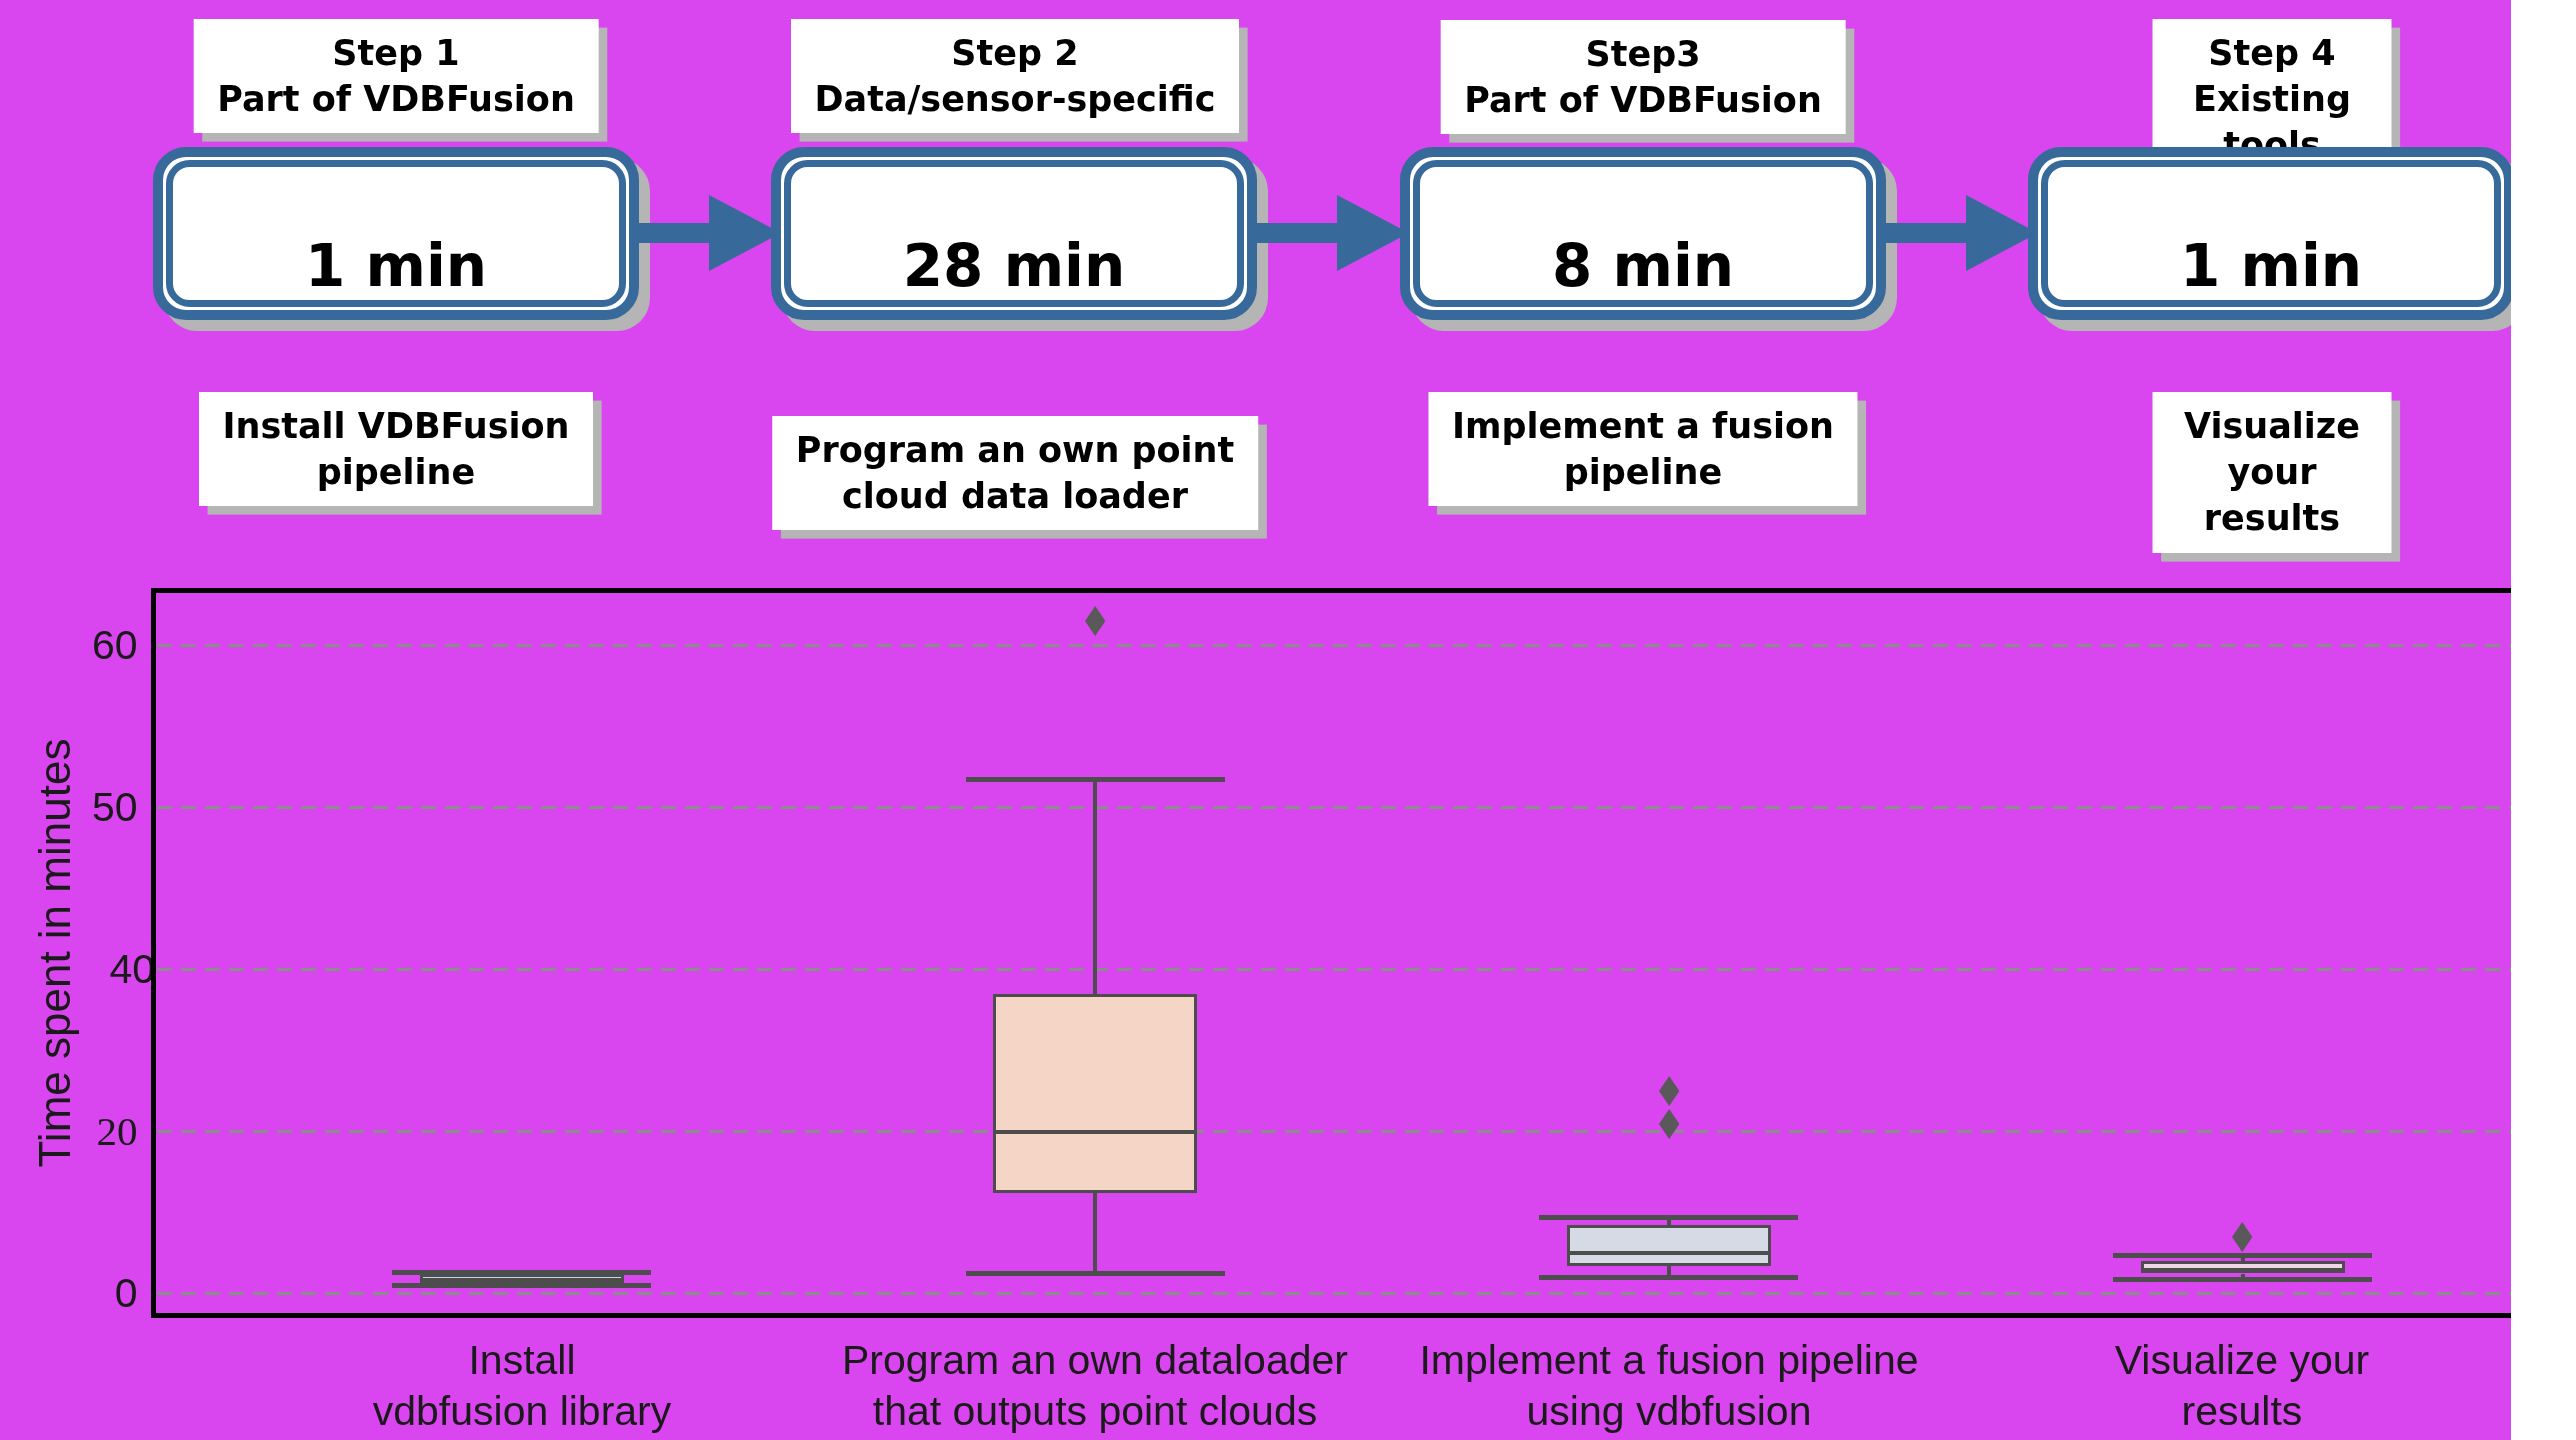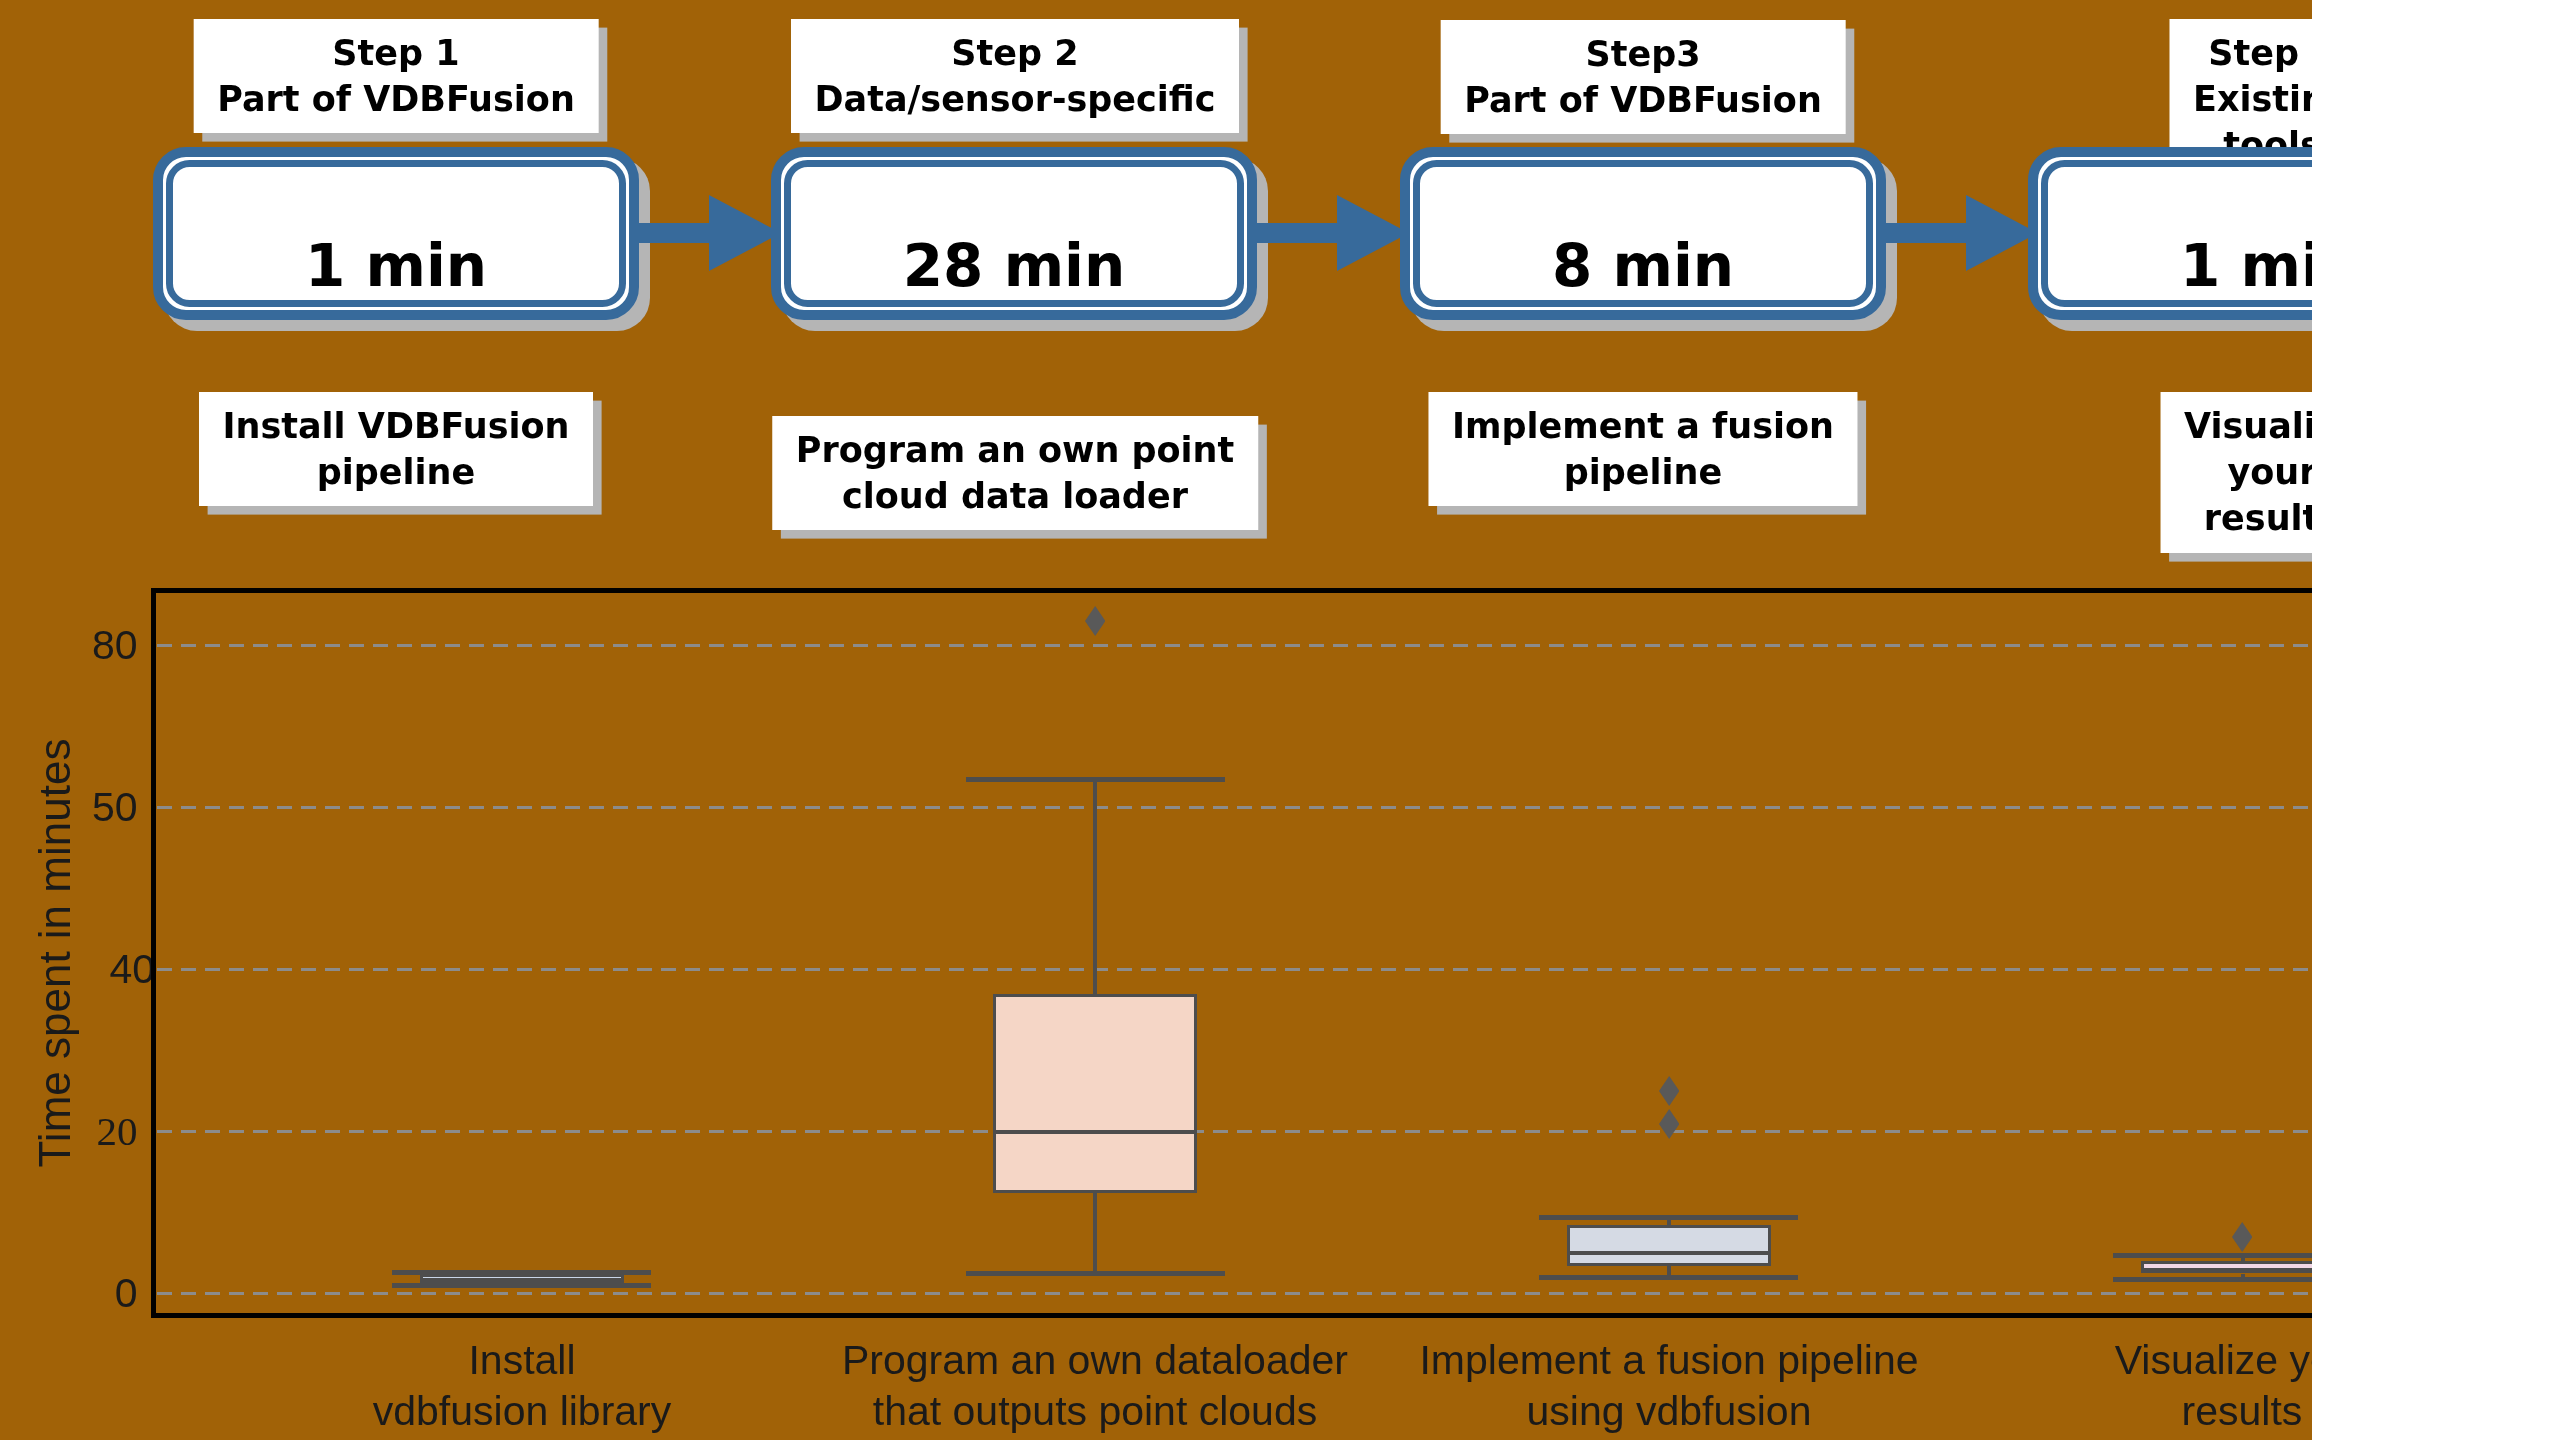--- a/index.html
+++ b/index.html
@@ -1,20 +1,20 @@
 <!DOCTYPE html>
 <html style="font-size:12.6px"><head>
 <meta charset="utf-8">
 <style>
   html, body { margin: 0; padding: 0; background: #ffffff; }
   #stage {
     position: relative;
-    width: 2312px;
+    width: 2511px;
     height: 1441px;
-    background: #a16207;
+    background: #d946ef;
     overflow: hidden;
     font-family: "DejaVu Sans", sans-serif;
   }
   
   .fc-card {
     position: absolute;
     background: #ffffff;
     box-shadow: 8.6px 8.6px 0 0 #b5b5b5;
     padding: 11px 23.5px;
     text-align: center;
@@ -150,21 +150,21 @@
     <div id="plot">
         <div class="gridline" style="left: 157px; top: 1292px; width: 2382px; background: repeating-linear-gradient(90deg, rgb(140, 140, 140) 0px, rgb(140, 140, 140) 15px, transparent 15px, transparent 24px);"></div>
         <div class="gridline" style="left: 157px; top: 1130px; width: 2382px; background: repeating-linear-gradient(90deg, rgb(140, 140, 140) 0px, rgb(140, 140, 140) 15px, transparent 15px, transparent 24px);"></div>
         <div class="gridline" style="left: 157px; top: 968px; width: 2382px; background: repeating-linear-gradient(90deg, rgb(140, 140, 140) 0px, rgb(140, 140, 140) 15px, transparent 15px, transparent 24px);"></div>
         <div class="gridline" style="left: 157px; top: 806px; width: 2382px; background: repeating-linear-gradient(90deg, rgb(140, 140, 140) 0px, rgb(140, 140, 140) 15px, transparent 15px, transparent 24px);"></div>
         <div class="gridline" style="left: 157px; top: 644px; width: 2382px; background: repeating-linear-gradient(90deg, rgb(140, 140, 140) 0px, rgb(140, 140, 140) 15px, transparent 15px, transparent 24px);"></div>
         <div class="ytick-label chart-text" style="left: 19.6px; top: 1273px;">0</div>
         <div class="ytick-label chart-text" style="left: 19.6px; top: 1111px; font-family: Liberation Serif, serif;">20</div>
         <div class="ytick-label chart-text" style="left: 37px; top: 949px;">40</div>
         <div class="ytick-label chart-text" style="left: 19.6px; top: 787px;">50</div>
-        <div class="ytick-label chart-text" style="left: 19.6px; top: 625px;">80</div>
+        <div class="ytick-label chart-text" style="left: 19.6px; top: 625px;">60</div>
         <div class="bp-whisker" style="left: 520px; top: 1273px; height: 1.6px; background: rgb(77, 77, 77);"></div>
         <div class="bp-whisker" style="left: 520px; top: 1284px; height: 1.6px; background: rgb(77, 77, 77);"></div>
         <div class="bp-cap" style="left: 392px; top: 1270px; width: 259px; background: rgb(77, 77, 77);"></div>
         <div class="bp-cap" style="left: 392px; top: 1283px; width: 259px; background: rgb(77, 77, 77);"></div>
         <div class="bp-box" style="left: 420px; top: 1274px; width: 204px; height: 9.7px; background: rgb(201, 214, 232); border-color: rgb(77, 77, 77);"></div>
         <div class="bp-median" style="left: 420px; top: 1278px; width: 204px; background: rgb(77, 77, 77);"></div>
         <div class="bp-whisker" style="left: 1093px; top: 779px; height: 215px; background: rgb(77, 77, 77);"></div>
         <div class="bp-whisker" style="left: 1093px; top: 1193px; height: 81px; background: rgb(77, 77, 77);"></div>
         <div class="bp-cap" style="left: 966px; top: 777px; width: 259px; background: rgb(77, 77, 77);"></div>
         <div class="bp-cap" style="left: 966px; top: 1271px; width: 259px; background: rgb(77, 77, 77);"></div>

